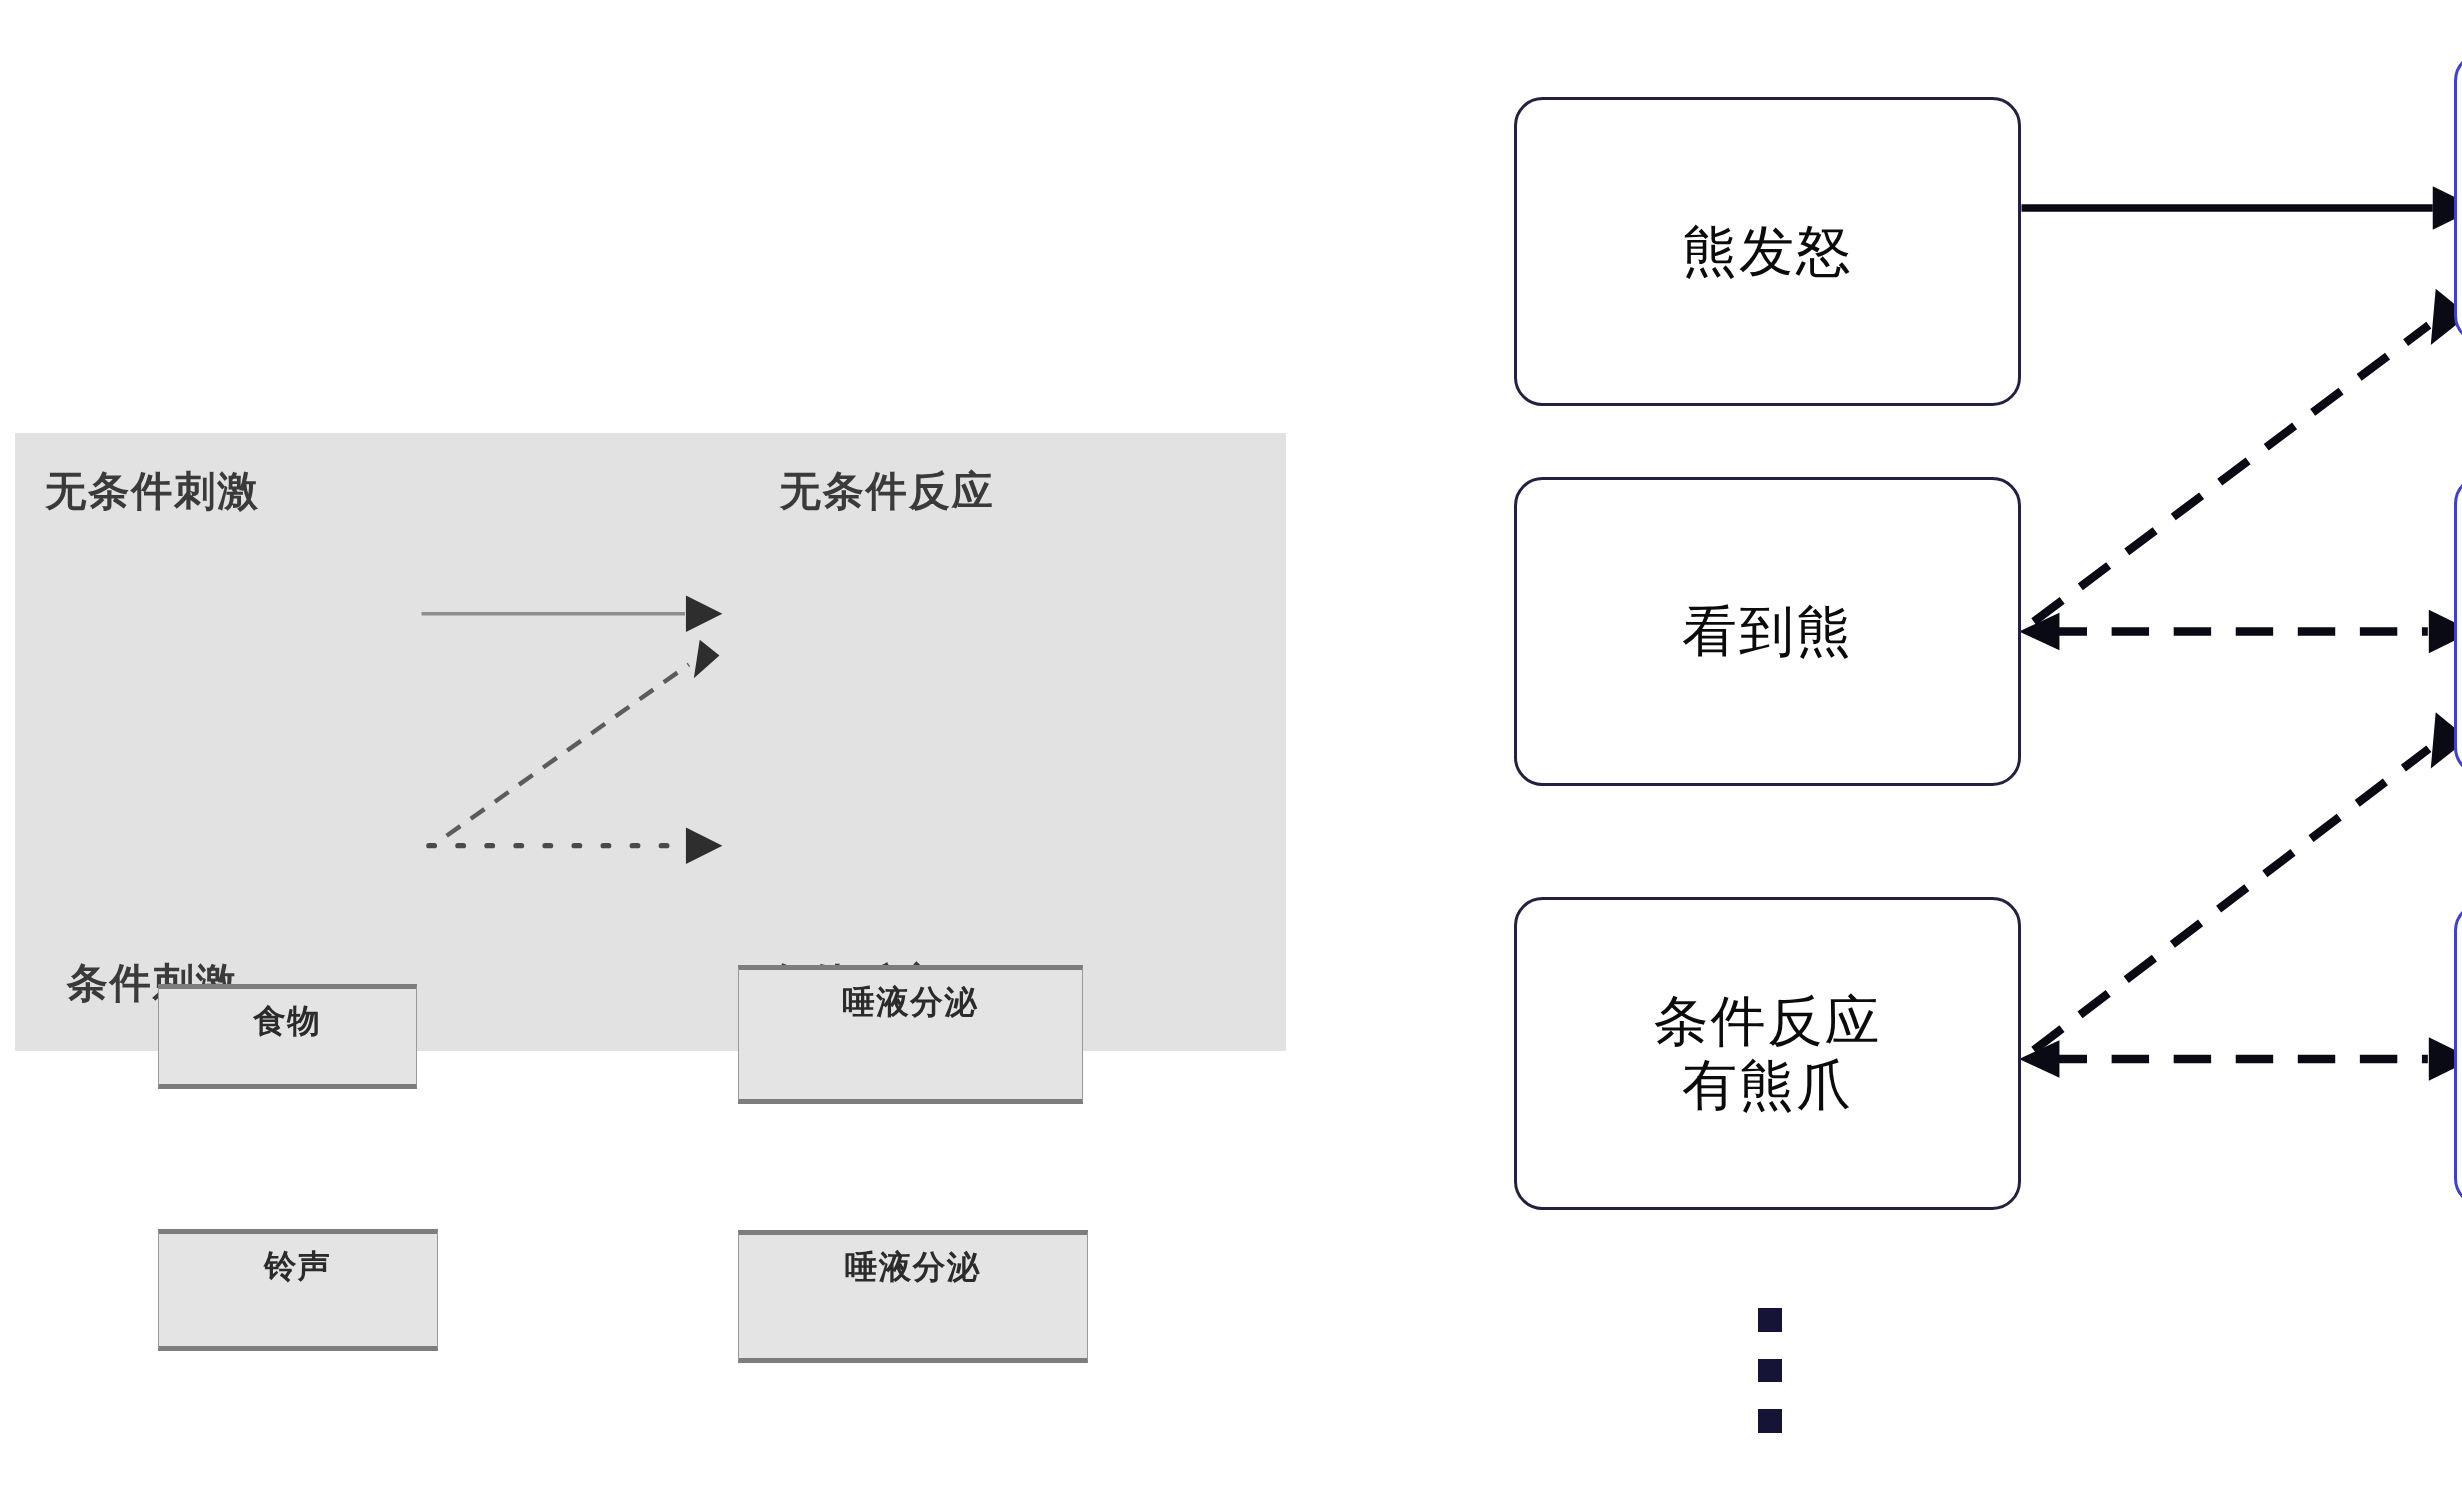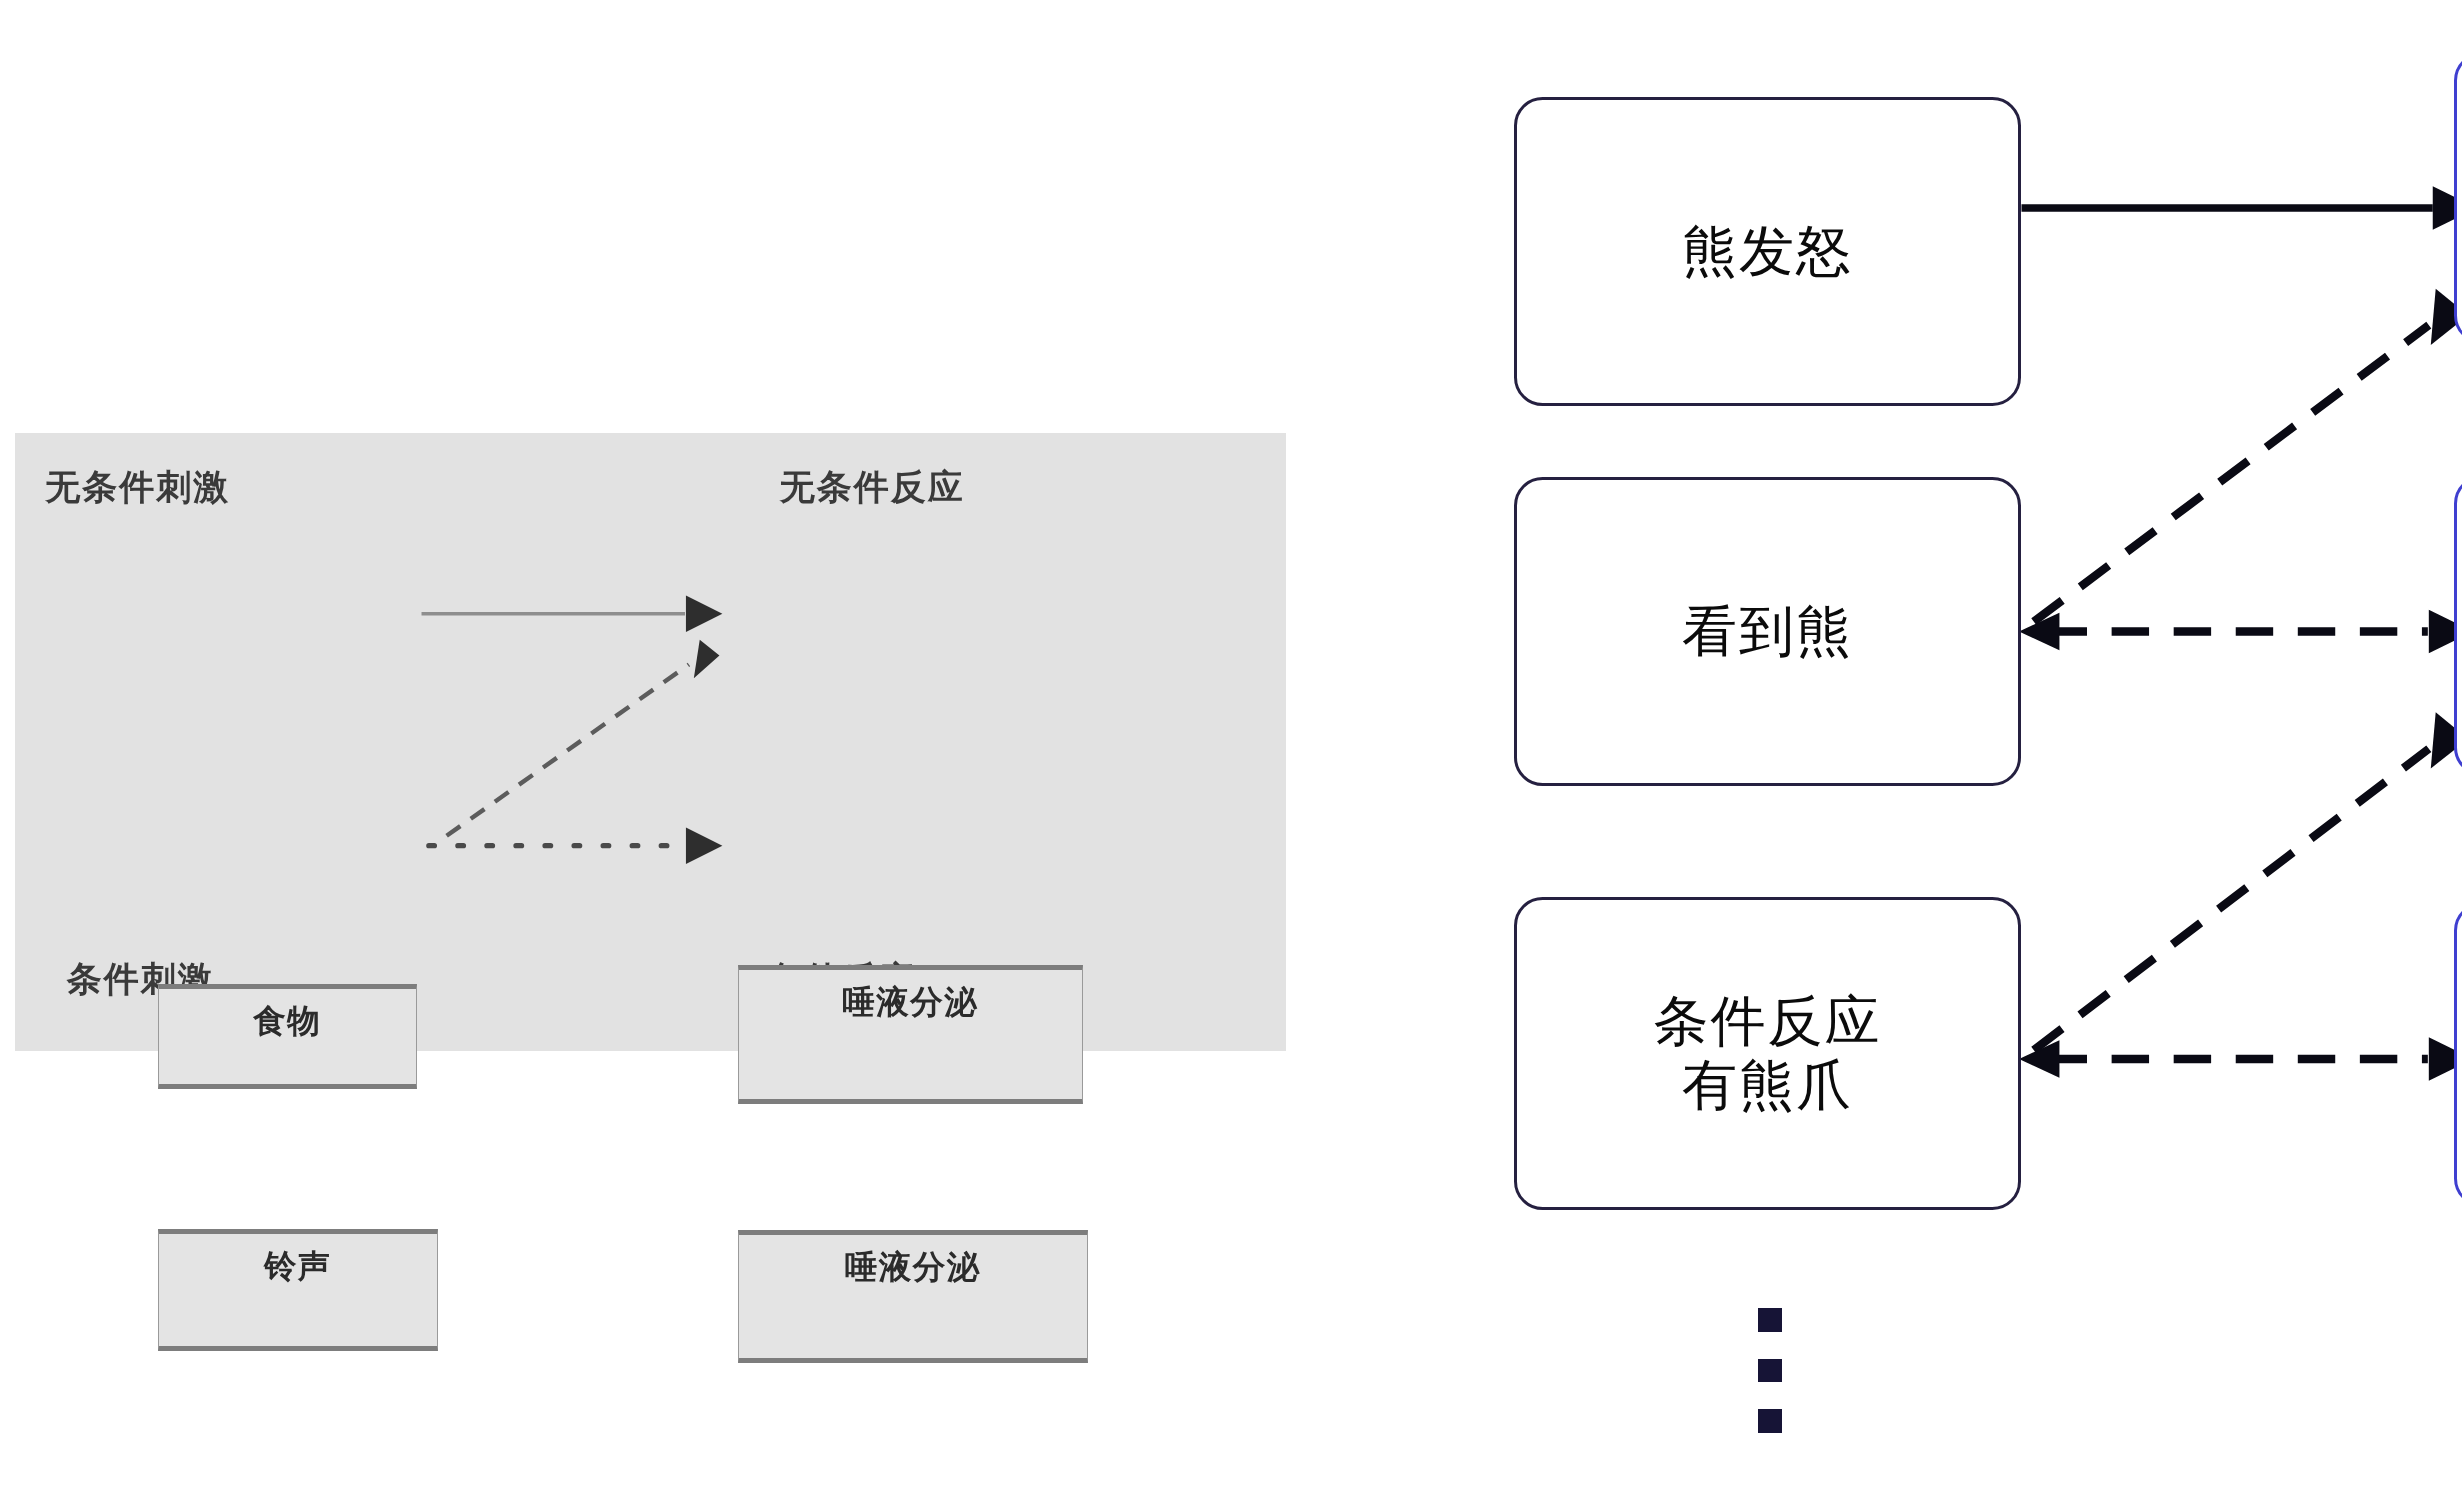--- a/index.html
+++ b/index.html
@@ -12,21 +12,21 @@
   .abs{position:absolute;}
   .ctr{display:flex;align-items:center;justify-content:center;text-align:center;}
 
   
   #cc-panel{
     left:14.8px;top:433px;width:1271px;height:618px;
     background:#e2e2e2;
   }
   .cc-caption{
     position:absolute;color:#3a3a3a;font-weight:700;
-    font-size:35px;letter-spacing:2px;white-space:nowrap;
+    font-size:41px;letter-spacing:2px;white-space:nowrap;
     font-family:"DejaVu Sans","Liberation Sans",sans-serif;
   }
   #cc-cap-us {left:30.5px; top:30.5px;}
   #cc-cap-ur {left:729px;top:30.5px;margin-left:36px;}
   #cc-cap-cs {left:52px; top:523px;}
   #cc-cap-cr {left:753px;top:523px;}
 
   .cc-box{
     position:absolute;background:#e4e4e4;
     border:1.5px solid #9a9a9a;

